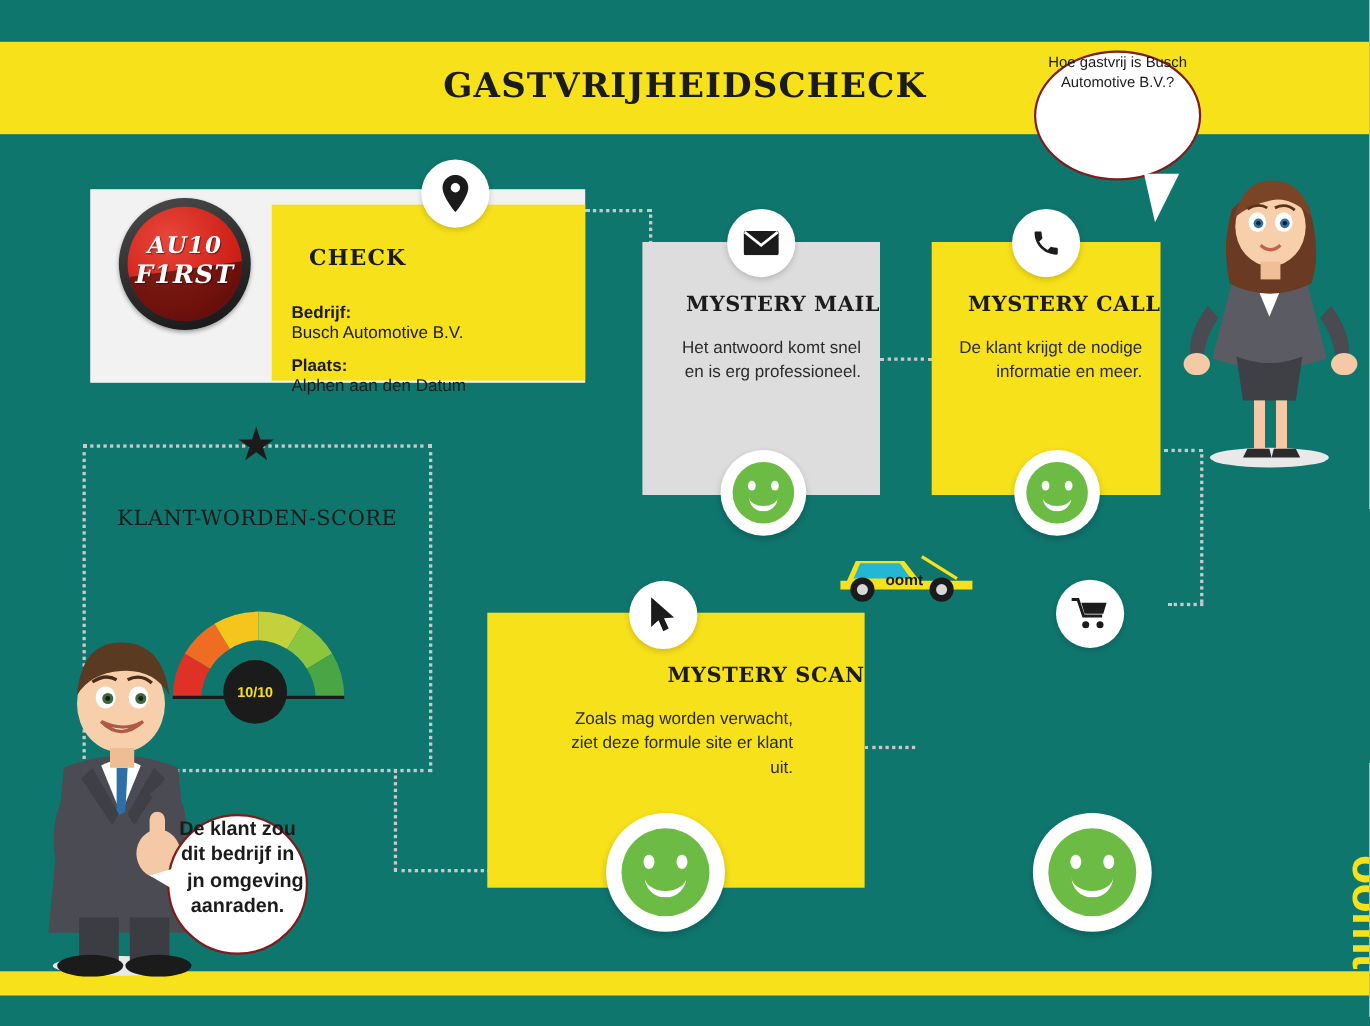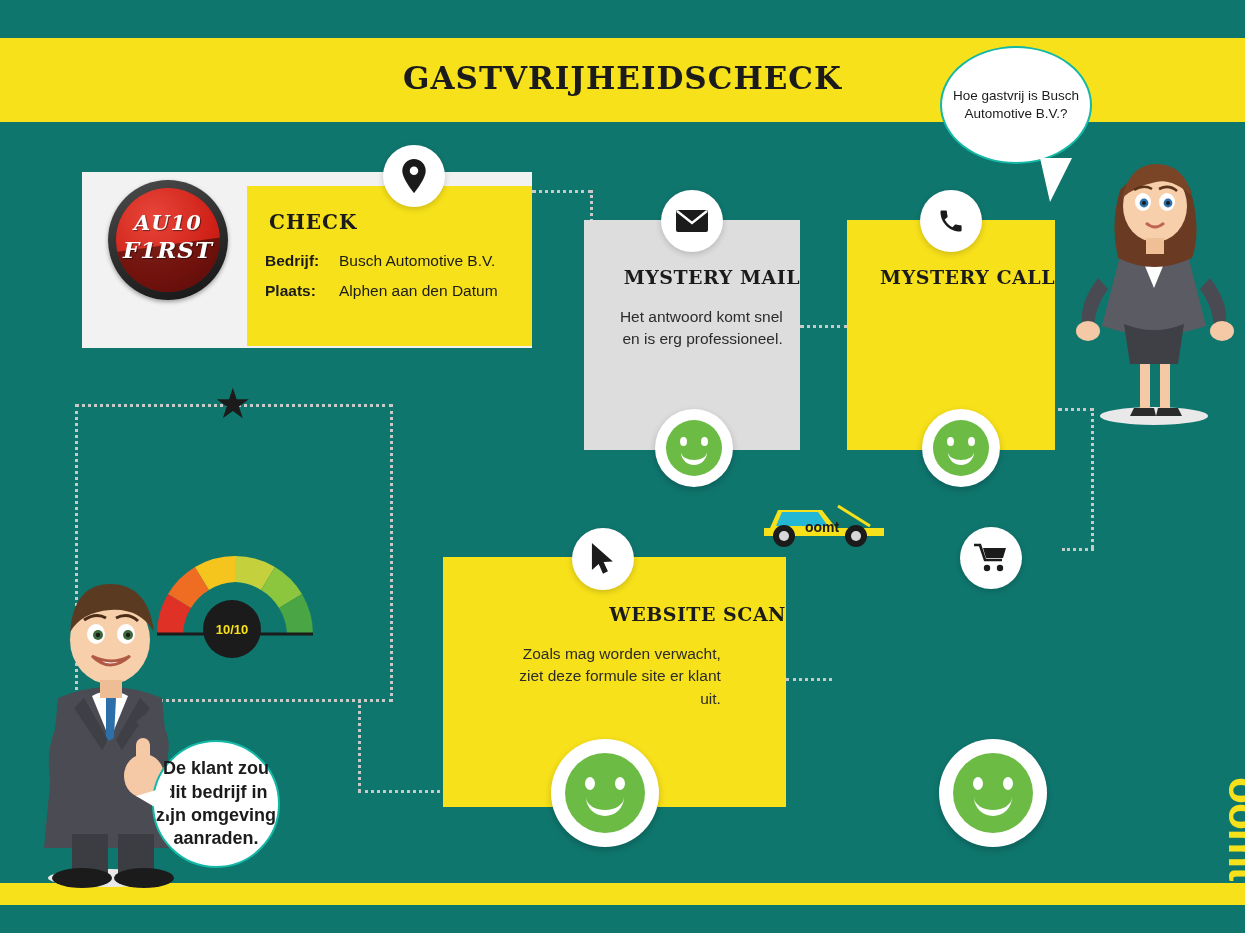--- a/index.html
+++ b/index.html
@@ -66,35 +66,36 @@
     width: 450px; height: 176px;
     background: #f2f2f2;
   }
   .check-card {
     position: absolute;
     left: 247px; top: 186px;
     width: 285px; height: 160px;
     background: #f7e11a;
   }
   .check-card h2 {
-    margin: 4px;
+    margin: 16px;
     padding: 20px 0 0 18px;
     font-family: "DejaVu Serif", serif;
     font-size: 20px;
     letter-spacing: 1px;
     color: #1b1b1b;
   }
   .check-rows {
     padding: 14px 0 0 18px;
     font-size: 15.5px;
     color: #1b1b1b;
   }
   .check-row {
     display: flex;
     margin-bottom: 12px;
+    flex-direction: column;
   }
   .check-row .k {
     font-weight: bold;
     min-width: 74px;
   }
   .check-row .v { font-weight: normal; }
 
   
   .logo-wrap {
     position: absolute;
@@ -243,24 +244,23 @@
     display: flex;
     align-items: center;
     justify-content: center;
     z-index: 4;
   }
 
   
   .bubble {
     position: absolute;
     background: #ffffff;
-    border: 2px solid #14b8a6;
+    border: 2px solid #7f1d1d;
     border-radius: 50%;
     display: flex;
-    align-items: center;
     justify-content: center;
     text-align: center;
     z-index: 9;
     box-sizing: border-box;
   }
   .bubble span {
     display: block;
     font-size: 13.5px;
     line-height: 1.3;
     color: #1b1b1b;
@@ -368,52 +368,54 @@
   <div class="smiley" style="left:655px; top:409px; width:78px; height:78px;">
     <div class="face" style="width:56px;height:56px;">
       <div class="eye" style="width:7px;height:9px;left:14px;top:17px;"></div>
       <div class="eye" style="width:7px;height:9px;right:14px;top:17px;"></div>
       <div class="mouth" style="width:26px;height:12px;left:15px;top:28px;"></div>
     </div>
   </div>
 
   <div class="card yellow" style="left:847px; top:220px; width:208px; height:230px;">
     <h3>MYSTERY CALL</h3>
+    <p>De klant krijgt de nodige informatie en meer.</p>
   </div>
   <div class="pin" style="left:920px; top:190px;">
     <svg width="28" height="28" viewBox="0 0 24 24">
       <path d="M6.6 10.8c1.4 2.8 3.8 5.1 6.6 6.6l2.2-2.2c.3-.3.7-.4 1-.2 1.2.4 2.4.6 3.7.6.6 0 1 .4 1 1V20c0 .6-.4 1-1 1C10.6 21 3 13.4 3 4c0-.6.4-1 1-1h3.5c.6 0 1 .4 1 1 0 1.3.2 2.5.6 3.7.1.3 0 .7-.2 1l-2.3 2.1z" fill="#1b1b1b"></path>
     </svg>
   </div>
   <div class="smiley" style="left:922px; top:409px; width:78px; height:78px;">
     <div class="face" style="width:56px;height:56px;">
       <div class="eye" style="width:7px;height:9px;left:14px;top:17px;"></div>
       <div class="eye" style="width:7px;height:9px;right:14px;top:17px;"></div>
       <div class="mouth" style="width:26px;height:12px;left:15px;top:28px;"></div>
     </div>
   </div>
 
   <div class="score-box">
     <div class="star">★</div>
+    <div class="score-title">KLANT-WORDEN-SCORE</div>
     <svg class="gauge" viewBox="0 0 180 92">
       <g transform="translate(90,90)">
         <path d="M-78,0 A78,78 0 0,1 -67,-40 L-44,-26 A52,52 0 0,0 -52,0 Z" fill="#e03127"></path>
         <path d="M-67,-40 A78,78 0 0,1 -40,-67 L-26,-44 A52,52 0 0,0 -44,-26 Z" fill="#ef6c23"></path>
         <path d="M-40,-67 A78,78 0 0,1 0,-78 L0,-52 A52,52 0 0,0 -26,-44 Z" fill="#f6c51d"></path>
         <path d="M0,-78 A78,78 0 0,1 40,-67 L26,-44 A52,52 0 0,0 0,-52 Z" fill="#c4d13d"></path>
         <path d="M40,-67 A78,78 0 0,1 67,-40 L44,-26 A52,52 0 0,0 26,-44 Z" fill="#8cc63e"></path>
         <path d="M67,-40 A78,78 0 0,1 78,0 L52,0 A52,52 0 0,0 44,-26 Z" fill="#4aa545"></path>
         <line x1="-78" y1="0" x2="78" y2="0" stroke="#1b1b1b" stroke-width="3"></line>
       </g>
     </svg>
     <div class="gauge-badge">10/10</div>
   </div>
 
   <div class="card yellow" style="left:443px; top:557px; width:343px; height:250px;">
-    <h3>WEBSITE SCAN</h3>
+    <h3>MYSTERY SCAN</h3>
     <p style="width:62%;">Zoals mag worden verwacht, ziet deze formule site er klant uit.</p>
   </div>
   <div class="pin" style="left:572px; top:528px;">
     <svg width="26" height="32" viewBox="0 0 20 26">
       <path d="M1 0 L1 22 L6.5 17 L10 25 L14 23 L10.5 15.5 L18 15 Z" fill="#1b1b1b"></path>
     </svg>
   </div>
   <div class="smiley" style="left:551px; top:739px; width:108px; height:108px;">
     <div class="face" style="width:80px;height:80px;">
       <div class="eye" style="width:10px;height:13px;left:20px;top:24px;"></div>

